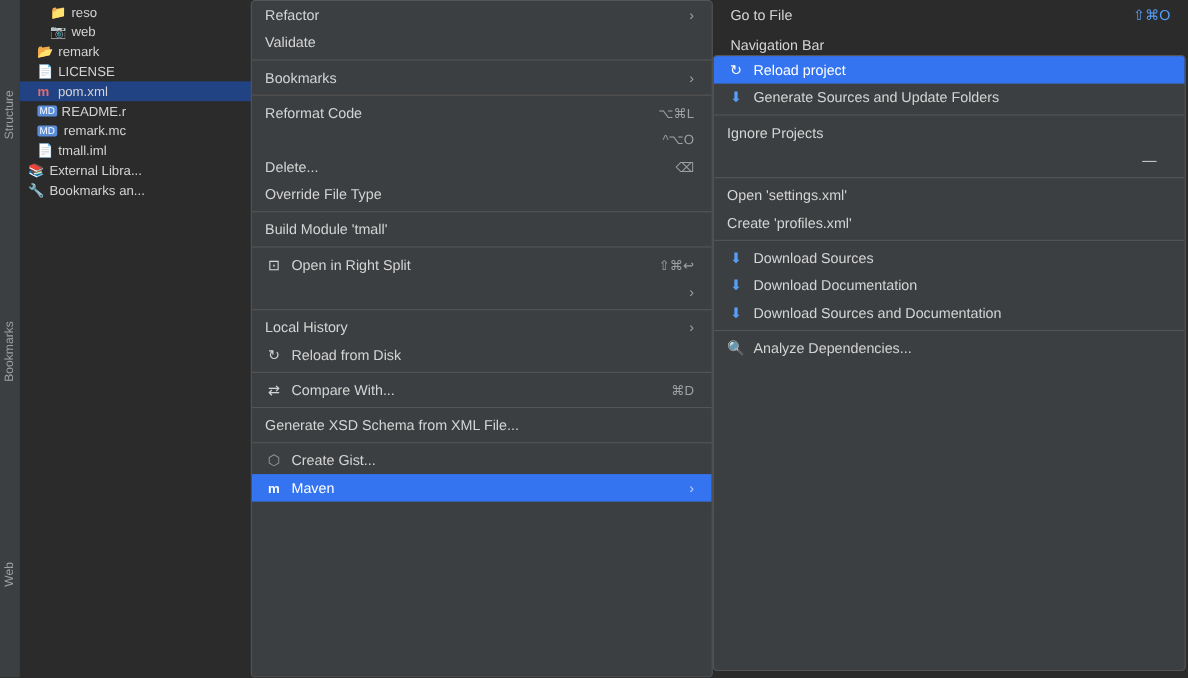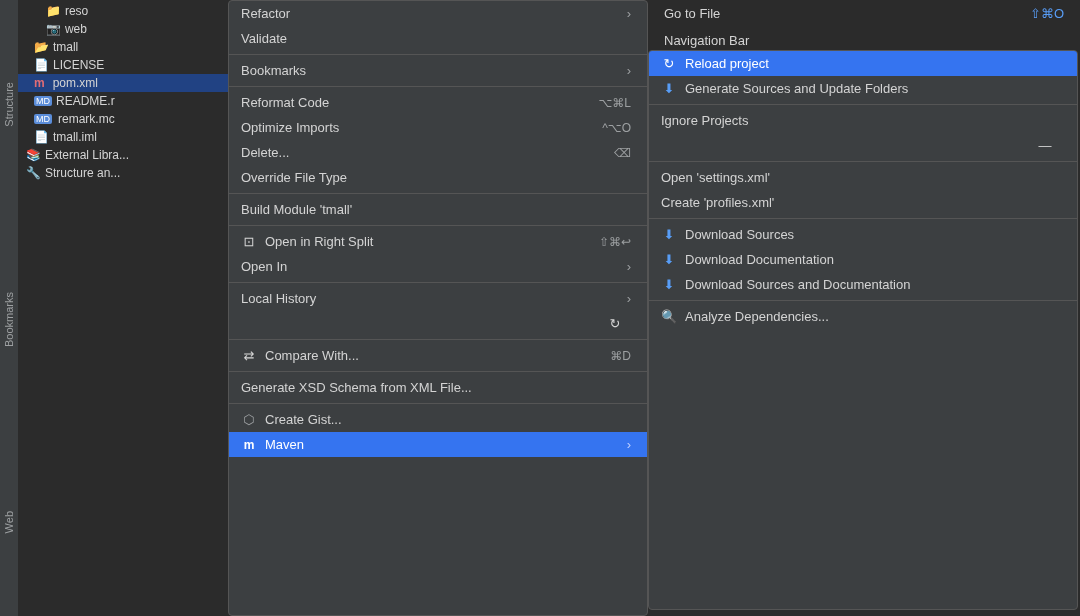--- a/index.html
+++ b/index.html
@@ -185,21 +185,21 @@
     <div class="tree-item" style="padding-left:28px;">
       <span class="icon">📁</span>
       <span>reso</span>
     </div>
     <div class="tree-item" style="padding-left:28px;">
       <span class="icon">📷</span>
       <span>web</span>
     </div>
     <div class="tree-item" style="padding-left:16px;">
       <span class="icon">📂</span>
-      <span>tmall</span>
+      <span>remark</span>
     </div>
     <div class="tree-item" style="padding-left:16px;">
       <span class="icon">📄</span>
       <span>LICENSE</span>
     </div>
     <div class="tree-item selected" style="padding-left:16px;">
       <span class="icon" style="color:#e06c75;font-weight:bold;">m</span>
       <span style="margin-left:4px;">pom.xml</span>
     </div>
     <div class="tree-item" style="padding-left:16px;">
@@ -213,21 +213,21 @@
     <div class="tree-item" style="padding-left:16px;">
       <span class="icon">📄</span>
       <span>tmall.iml</span>
     </div>
     <div class="tree-item" style="padding-left:8px;">
       <span class="icon">📚</span>
       <span>External Libra...</span>
     </div>
     <div class="tree-item" style="padding-left:8px;">
       <span class="icon">🔧</span>
-      <span>Structure an...</span>
+      <span>Bookmarks an...</span>
     </div>
   </div>
 </div>
 
 <div class="right-panel" style="left:648px;top:0;width:432px;height:200px;background:#2b2b2b;position:absolute;z-index:9;">
   <div class="right-panel-item">
     <span>Go to File</span>
     <span class="shortcut" style="color:#589df6;">⇧⌘O</span>
   </div>
   <div class="right-panel-item">
@@ -251,51 +251,50 @@
   <div class="menu-item">
     <span class="label">Bookmarks</span>
     <span class="arrow">›</span>
   </div>
   <div class="menu-separator"></div>
   <div class="menu-item">
     <span class="label">Reformat Code</span>
     <span class="shortcut">⌥⌘L</span>
   </div>
   <div class="menu-item">
-    <span class="label">Optimize Imports</span>
     <span class="shortcut">^⌥O</span>
   </div>
   <div class="menu-item">
     <span class="label">Delete...</span>
     <span class="shortcut">⌫</span>
   </div>
   <div class="menu-item">
     <span class="label">Override File Type</span>
   </div>
   <div class="menu-separator"></div>
   <div class="menu-item">
     <span class="label">Build Module 'tmall'</span>
   </div>
   <div class="menu-separator"></div>
   <div class="menu-item">
     <span class="item-icon">⊡</span>
     <span class="label">Open in Right Split</span>
     <span class="shortcut">⇧⌘↩</span>
   </div>
   <div class="menu-item">
-    <span class="label">Open In</span>
     <span class="arrow">›</span>
   </div>
   <div class="menu-separator"></div>
   <div class="menu-item">
     <span class="label">Local History</span>
     <span class="arrow">›</span>
   </div>
   <div class="menu-item">
     <span class="item-icon">↻</span>
+    <span class="label">Reload from Disk</span>
   </div>
   <div class="menu-separator"></div>
   <div class="menu-item">
     <span class="item-icon">⇄</span>
     <span class="label">Compare With...</span>
     <span class="shortcut">⌘D</span>
   </div>
   <div class="menu-separator"></div>
   <div class="menu-item">
     <span class="label">Generate XSD Schema from XML File...</span>

